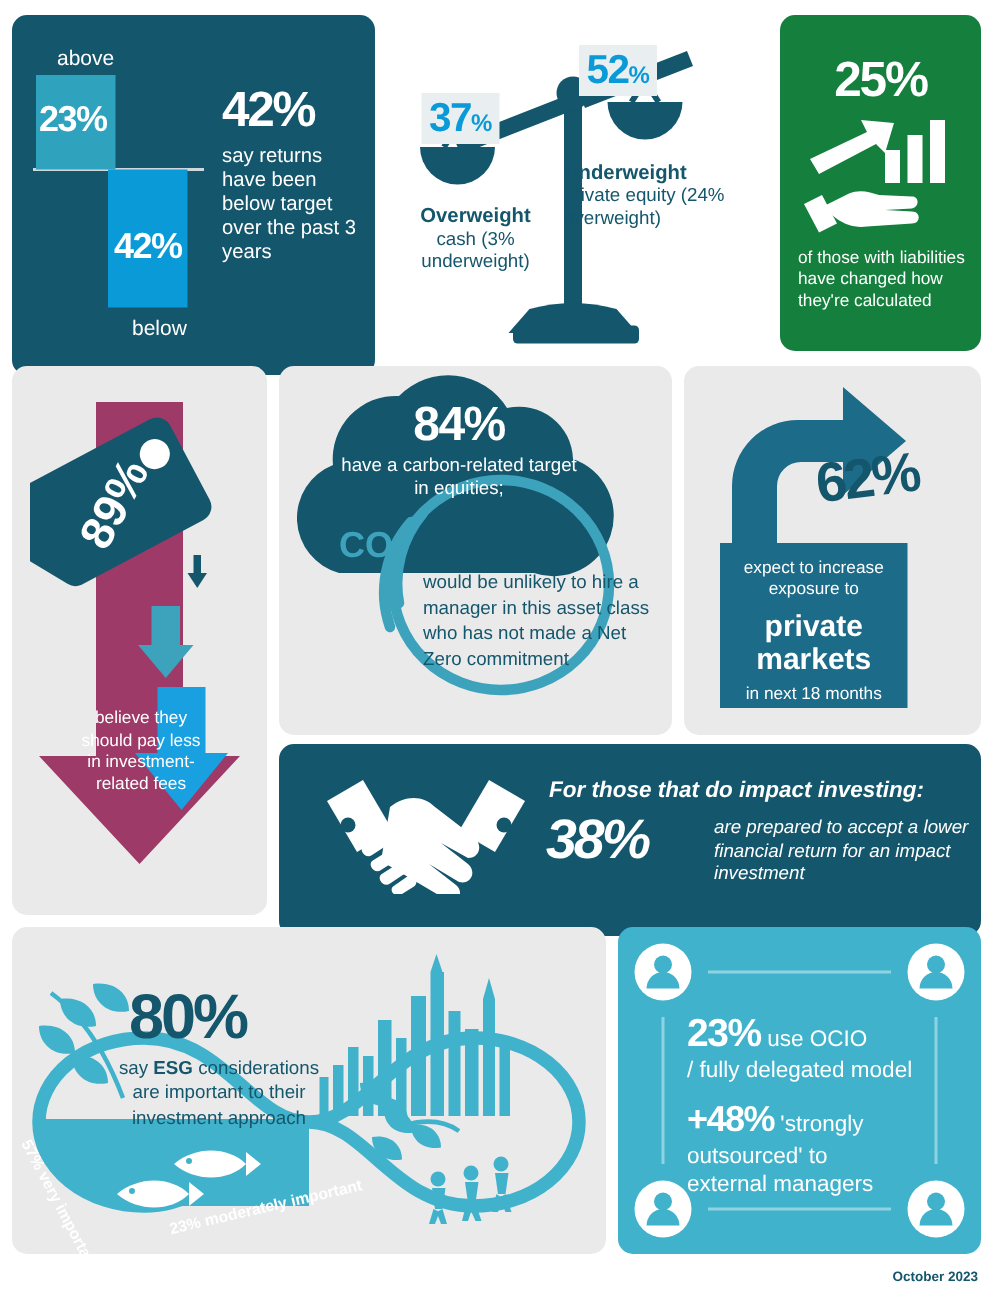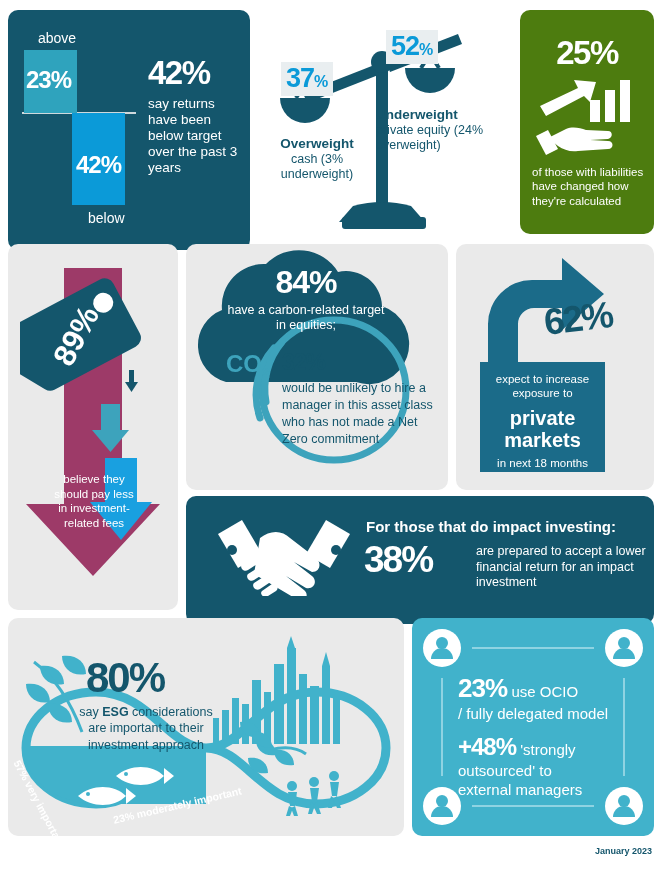--- a/index.html
+++ b/index.html
@@ -7,21 +7,21 @@
     width:662px;height:869px;
     background:#ffffff;
     font-family:"Liberation Sans", sans-serif;
     overflow:hidden;
     position:relative;
   }
   .canvas{position:absolute;inset:0;}
   .card{position:absolute;border-radius:10px;box-sizing:border-box;overflow:hidden;}
   .navy{background:#14566c;}
   .grey{background:#eaeaea;}
-  .magenta{background:#4d7c0f;}
+  .magenta{background:#15803d;}
   .ltteal{background:#41b2cb;}
 
   
   #card-returns{left:8px;top:10px;width:242px;height:240px;}
   #card-returns .lbl-above{position:absolute;left:30px;top:20px;color:#fff;font-size:14px;}
   #card-returns .lbl-below{position:absolute;left:80px;top:200px;color:#fff;font-size:14px;}
   #bar-above{position:absolute;left:16px;top:40px;width:53px;height:63px;background:#2fa3bd;}
   #bar-below{position:absolute;left:64px;top:103px;width:53px;height:92px;background:#0b9ad8;}
   #axis-line{position:absolute;left:14px;top:102px;width:114px;height:2px;background:#cfd9dd;}
   #bar-above .v{position:absolute;left:2px;top:16px;color:#fff;font-size:24px;font-weight:bold;letter-spacing:-1px;}
@@ -70,21 +70,21 @@
   
   #card-priv{left:456px;top:244px;width:198px;height:246px;}
   #priv-svg{position:absolute;left:0;top:0;}
   #priv-62{position:absolute;left:88px;top:54px;color:#14566c;font-size:37px;font-weight:bold;letter-spacing:-2px;transform:rotate(-7deg);}
   #priv-box{position:absolute;left:24px;top:118px;width:125px;height:110px;background:#1b6b89;}
   #priv-box .l1{color:#fff;font-size:11.5px;text-align:center;margin-top:11px;line-height:1.2;}
   #priv-box .l2{color:#fff;font-size:20px;font-weight:bold;text-align:center;line-height:1.1;margin-top:6px;}
   #priv-box .l3{color:#fff;font-size:11.5px;text-align:center;margin-top:6px;}
 
   
-  #card-impact{left:186px;top:496px;width:468px;height:128px;}
+  #card-impact{left:186px;top:496px;width:468px;height:128px;font-style:italic;}
   #hands{position:absolute;left:28px;top:16px;}
   #impact-head{position:absolute;left:180px;top:22px;color:#fff;font-size:15px;font-weight:bold;}
   #impact-38{position:absolute;left:178px;top:43px;color:#fff;font-size:37px;font-weight:bold;letter-spacing:-2px;}
   #impact-sub{position:absolute;left:290px;top:48px;width:180px;color:#fff;font-size:12.5px;line-height:1.25;}
 
   
   #card-esg{left:8px;top:618px;width:396px;height:218px;}
   #esg-svg{position:absolute;left:0;top:0;}
   #esg-80{position:absolute;left:78px;top:36px;color:#14566c;font-size:42px;font-weight:bold;letter-spacing:-2px;}
   #esg-sub{position:absolute;left:64px;top:86px;width:148px;text-align:center;color:#14566c;font-size:12.5px;line-height:1.3;}
@@ -362,15 +362,15 @@
       <div class="r2">/ fully delegated model</div>
       <div class="r3">
         <span class="n">+48%</span>
         <span>'strongly</span><br>
         <span>outsourced' to</span><br>
         <span>external managers</span>
       </div>
     </div>
   </div>
 
-  <div id="footer-date">January 2023</div>
+  <div id="footer-date">October 2023</div>
 
 </div>
 
 </body></html>

